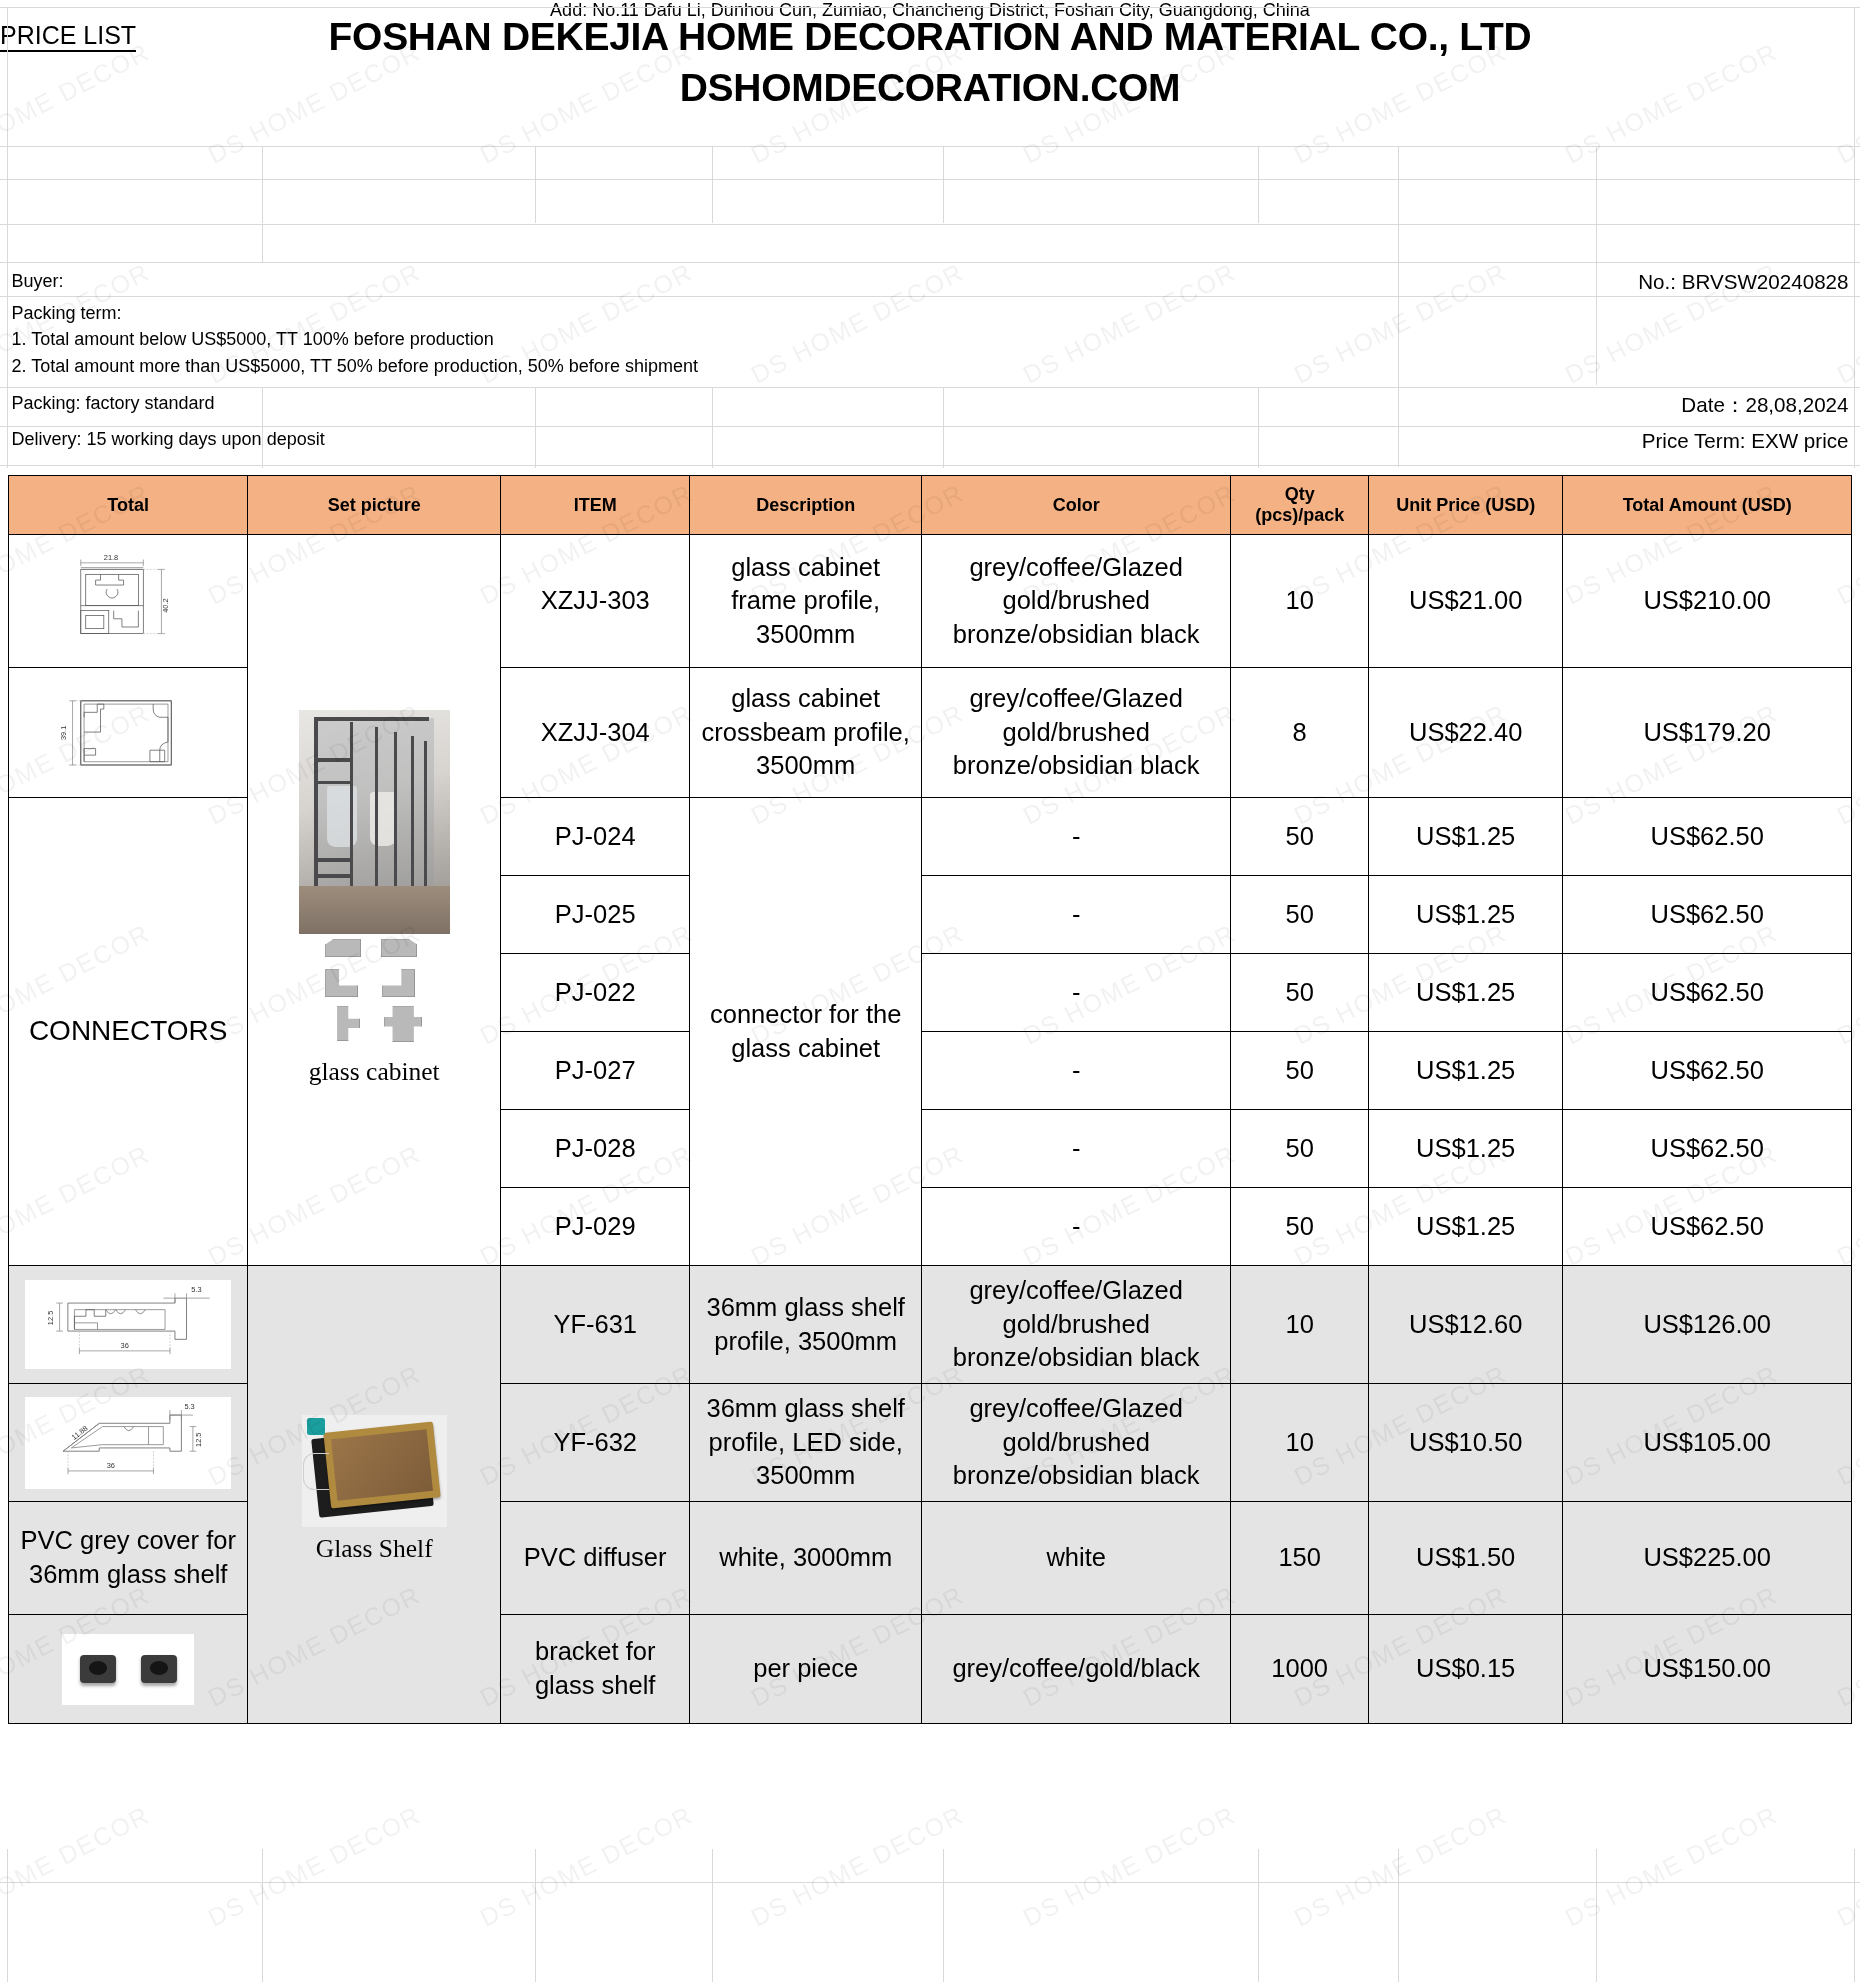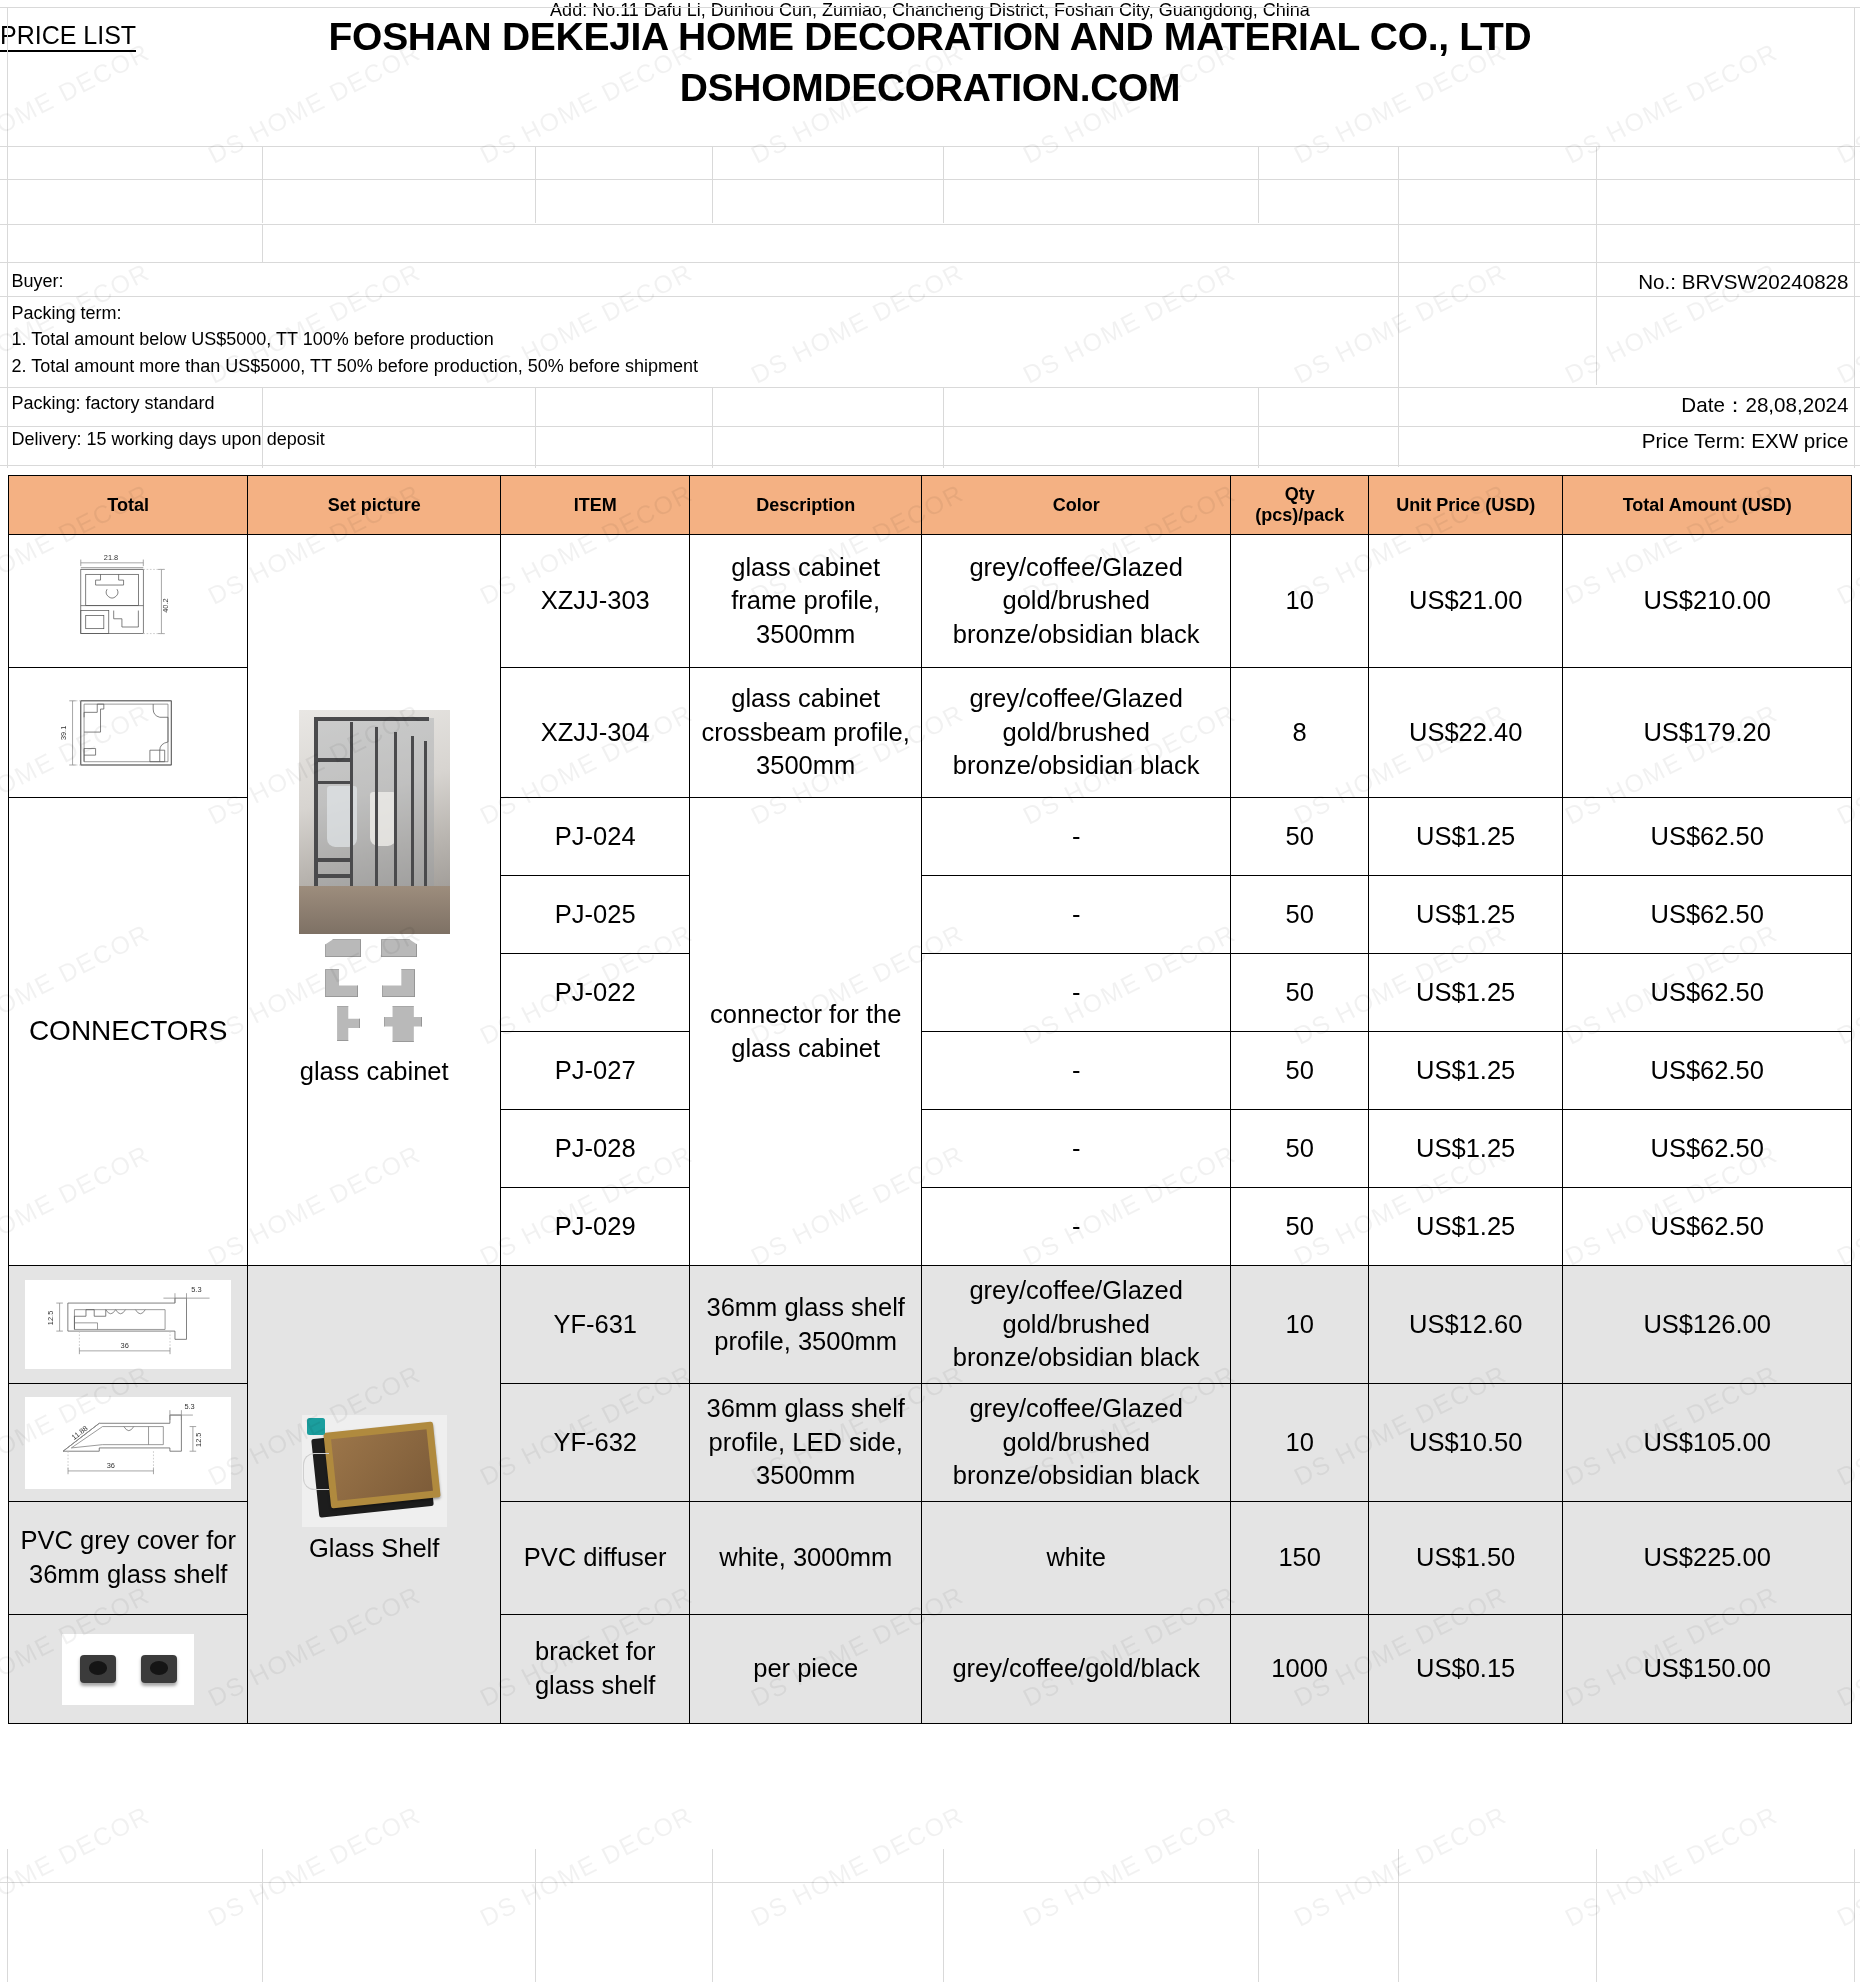--- a/index.html
+++ b/index.html
@@ -91,21 +91,21 @@
   tr.shaded-row td{background:#E4E4E4;}
   .cellpad{padding:5px 8.2px;}
 
   
   .photo-cell{padding:0 !important;}
   .pic-wrap{
     display:flex;align-items:center;justify-content:center;
     width:100%;height:100%;
   }
 
-  .setpic-cell{position:relative;padding:0 !important;}
+  .setpic-cell{position:relative;padding:0 !important;font-family:Liberation Serif, serif;}
   .setpic-inner{
     position:relative;width:100%;height:100%;
     display:flex;flex-direction:column;align-items:center;justify-content:flex-start;
   }
   .setpic-label{
     font-size:25.5px;font-weight:300;
     padding:5px 0 8.2px 0;
   }
 
   

